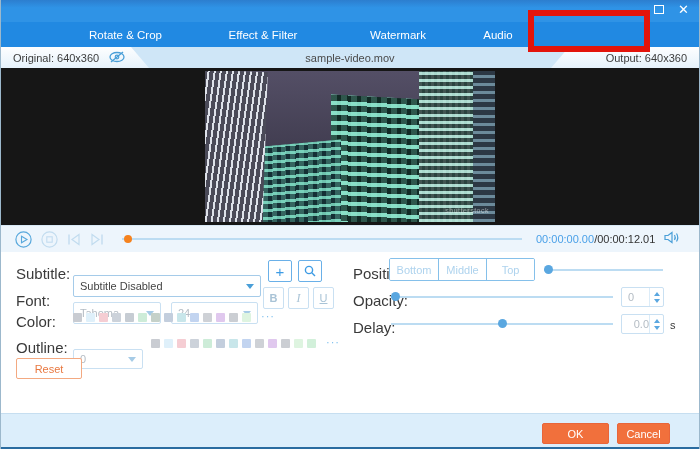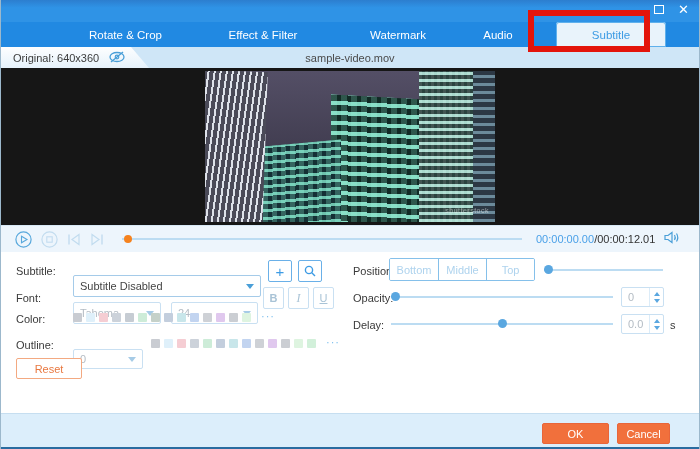--- a/index.html
+++ b/index.html
@@ -69,21 +69,21 @@
   .pctrl svg { display:block; cursor:pointer; }
   .timeline { position:relative; margin-left:18px; width:400px; height:10px; cursor:pointer; }
   .timeline .track { position:absolute; left:0; top:4px; width:100%; height:2px; background:#bcdcf2; }
   .timeline .handle { position:absolute; left:2px; top:1px; width:8px; height:8px; border-radius:50%; background:#f5821e; }
   .timebox { margin-left:14px; font-size:11px; white-space:nowrap; }
   .t-cur { color:#4aa0e8; } .t-tot { color:#333; }
   .vol { margin-left:8px; cursor:pointer; }
 
   
   .panel { position:absolute; left:0; top:252px; width:100%; height:161px; background:#fff; }
-  .lbl { position:absolute; font-size:11px; color:#3a3a3a; }
+  .lbl { position:absolute; font-size:15px; color:#3a3a3a; }
   .drop { position:absolute; height:22px; border:1px solid #a5cbe9; border-radius:2px; background:#fff;
           display:flex; align-items:center; padding:0 6px; font-size:11px; color:#444; cursor:pointer;margin-top:15px; }
   .drop .caret { margin-left:auto; width:0; height:0; border-left:4px solid transparent;
                  border-right:4px solid transparent; border-top:5px solid #4a9fd8; }
   .drop.disabled { border-color:#c9e0f2; color:#b4bcc4; }
   .drop.disabled .caret { border-top-color:#a6cbe6; }
   .sqbtn { position:absolute; width:24px; height:22px; border:1px solid #6ab0e8; border-radius:2px; background:#fff;
            display:flex; align-items:center; justify-content:center; color:#3d9be4; cursor:pointer; }
   .sqbtn.disabled { border-color:#c9e0f2; color:#a9c3d6; }
   .bld-b{font-weight:bold; font-size:11px;} .bld-i{font-style:italic; font-family:"Liberation Serif",serif; font-size:12px;}
@@ -127,30 +127,32 @@
       <span class="btn-max"></span>
       <span class="btn-close">✕</span>
     </div>
   </div>
 
   <div class="tabbar">
     <div class="tab tab-w1">Rotate &amp; Crop</div>
     <div class="tab tab-w2">Effect &amp; Filter</div>
     <div class="tab tab-w3">Watermark</div>
     <div class="tab tab-w4">Audio</div>
-    <div class="tab active">Subtitle</div>
   </div>
 
   <div class="red-box"></div>
 
   <div class="filebar">
     <div class="orig-tab">
       <span class="dimtext">Original: 640x360</span>
     </div>
     <span class="fname">sample-video.mov</span>
+    <div class="out-tab">
+      <span class="dimtext">Output: 640x360</span>
+    </div>
     <span class="eye-btn">
       <svg width="20" height="16" viewBox="0 0 20 16">
         <ellipse cx="10" cy="8" rx="7" ry="4.5" fill="none" stroke="#4a9fd8" stroke-width="1.3"></ellipse>
         <circle cx="10" cy="8" r="1.8" fill="none" stroke="#4a9fd8" stroke-width="1.2"></circle>
         <line x1="4" y1="13" x2="16" y2="3" stroke="#4a9fd8" stroke-width="1.3"></line>
       </svg>
     </span>
   </div>
 
   <div class="stage">
@@ -292,21 +294,21 @@
           <span class="arr-up"></span>
           <span class="arr-dn"></span>
         </span>
     </div>
 
     <span class="lbl" style="left:352px; top:67px;">Delay:</span>
     <div class="slider" style="left:390px; top:67px; width:222px;">
       <div class="track"></div>
       <div class="handle" style="left:107px;"></div>
     </div>
-    <div class="spin" style="left:620px; top:62px;">
+    <div class="spin" style="left:620px; top:62px;text-align:right;">
       <span class="val">0.0</span>
       <span class="arrows">
           <span class="arr-up"></span>
           <span class="arr-dn"></span>
         </span>
     </div>
     <span class="unit" style="left:669px; top:67px;">s</span>
   </div>
 
   <div class="footer">

